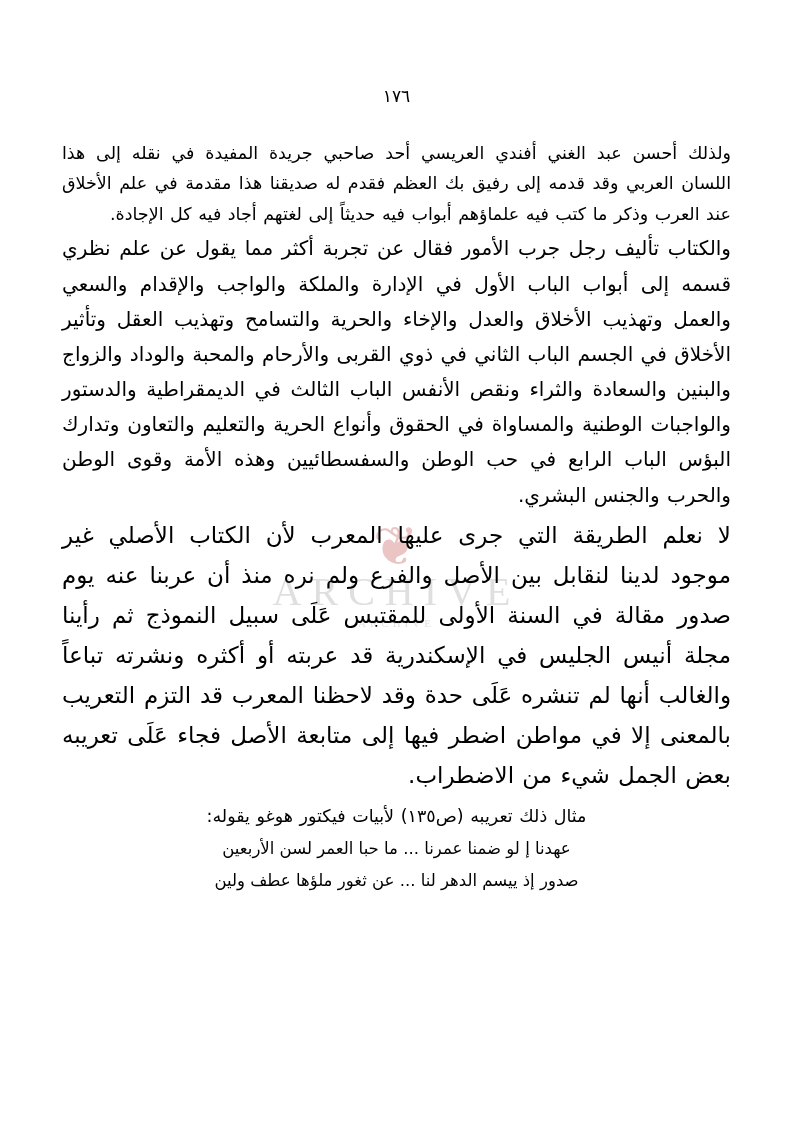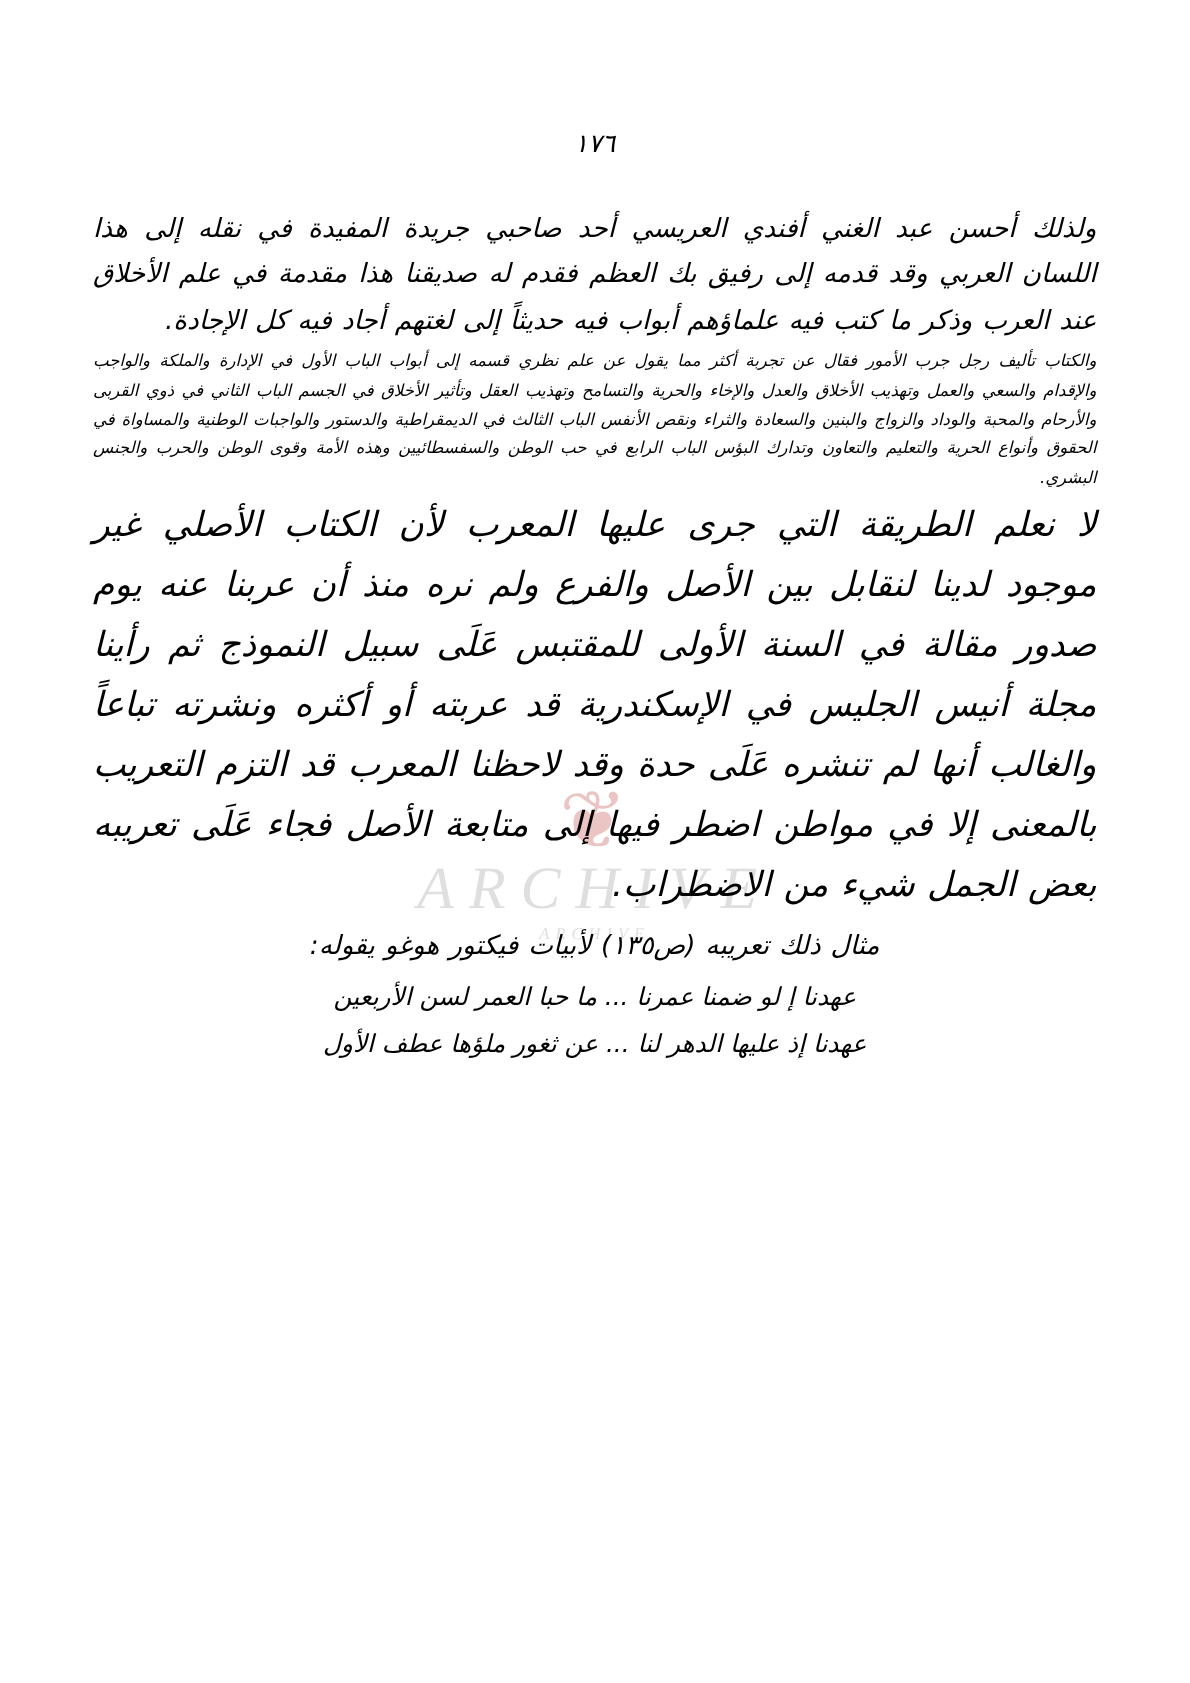--- a/index.html
+++ b/index.html
@@ -13,21 +13,20 @@
     position: relative;
     overflow: hidden;
     font-family: "DejaVu Sans", "Liberation Sans", sans-serif;
     color: #000000;
   }
 
   .page {
     position: absolute;
     inset: 0;
     padding: 18px;
-    font-style: italic;
   }
 
   .page-number {
     position: absolute;
     top: 86px;
     left: 0;
     right: 0;
     text-align: center;
     font-size: 17px;
     letter-spacing: 1px;
@@ -47,21 +46,21 @@
   .para {
     margin: 0 0 2px 0;
     font-size: 17.5px;
     line-height: 1.74;
     text-align: justify;
     text-align-last: right;
     word-spacing: 1px;
   }
 
   .para.block2 {
-    font-size: 11px;
+    font-size: 20px;
     line-height: 1.76;
   }
 
   .para.block3 {
     font-size: 23px;
     line-height: 1.74;
   }
 
   .para.centered {
     text-align: right;
@@ -136,19 +135,19 @@
 
     <p class="para centered">مثال ذلك تعريبه (ص١٣٥) لأبيات فيكتور هوغو يقوله:</p>
 
     <p class="verse">
       <span>عهدنا إ لو ضمنا عمرنا</span>
       <span class="sep">...</span>
       <span>ما حبا العمر لسن الأربعين</span>
     </p>
 
     <p class="verse">
-      <span>عهدنا إذ عليها الدهر لنا</span>
+      <span>صدور إذ ييسم الدهر لنا</span>
       <span class="sep">...</span>
-      <span>عن ثغور ملؤها عطف الأول</span>
+      <span>عن ثغور ملؤها عطف ولين</span>
     </p>
 
   </div>
 </div>
 
 </body></html>

